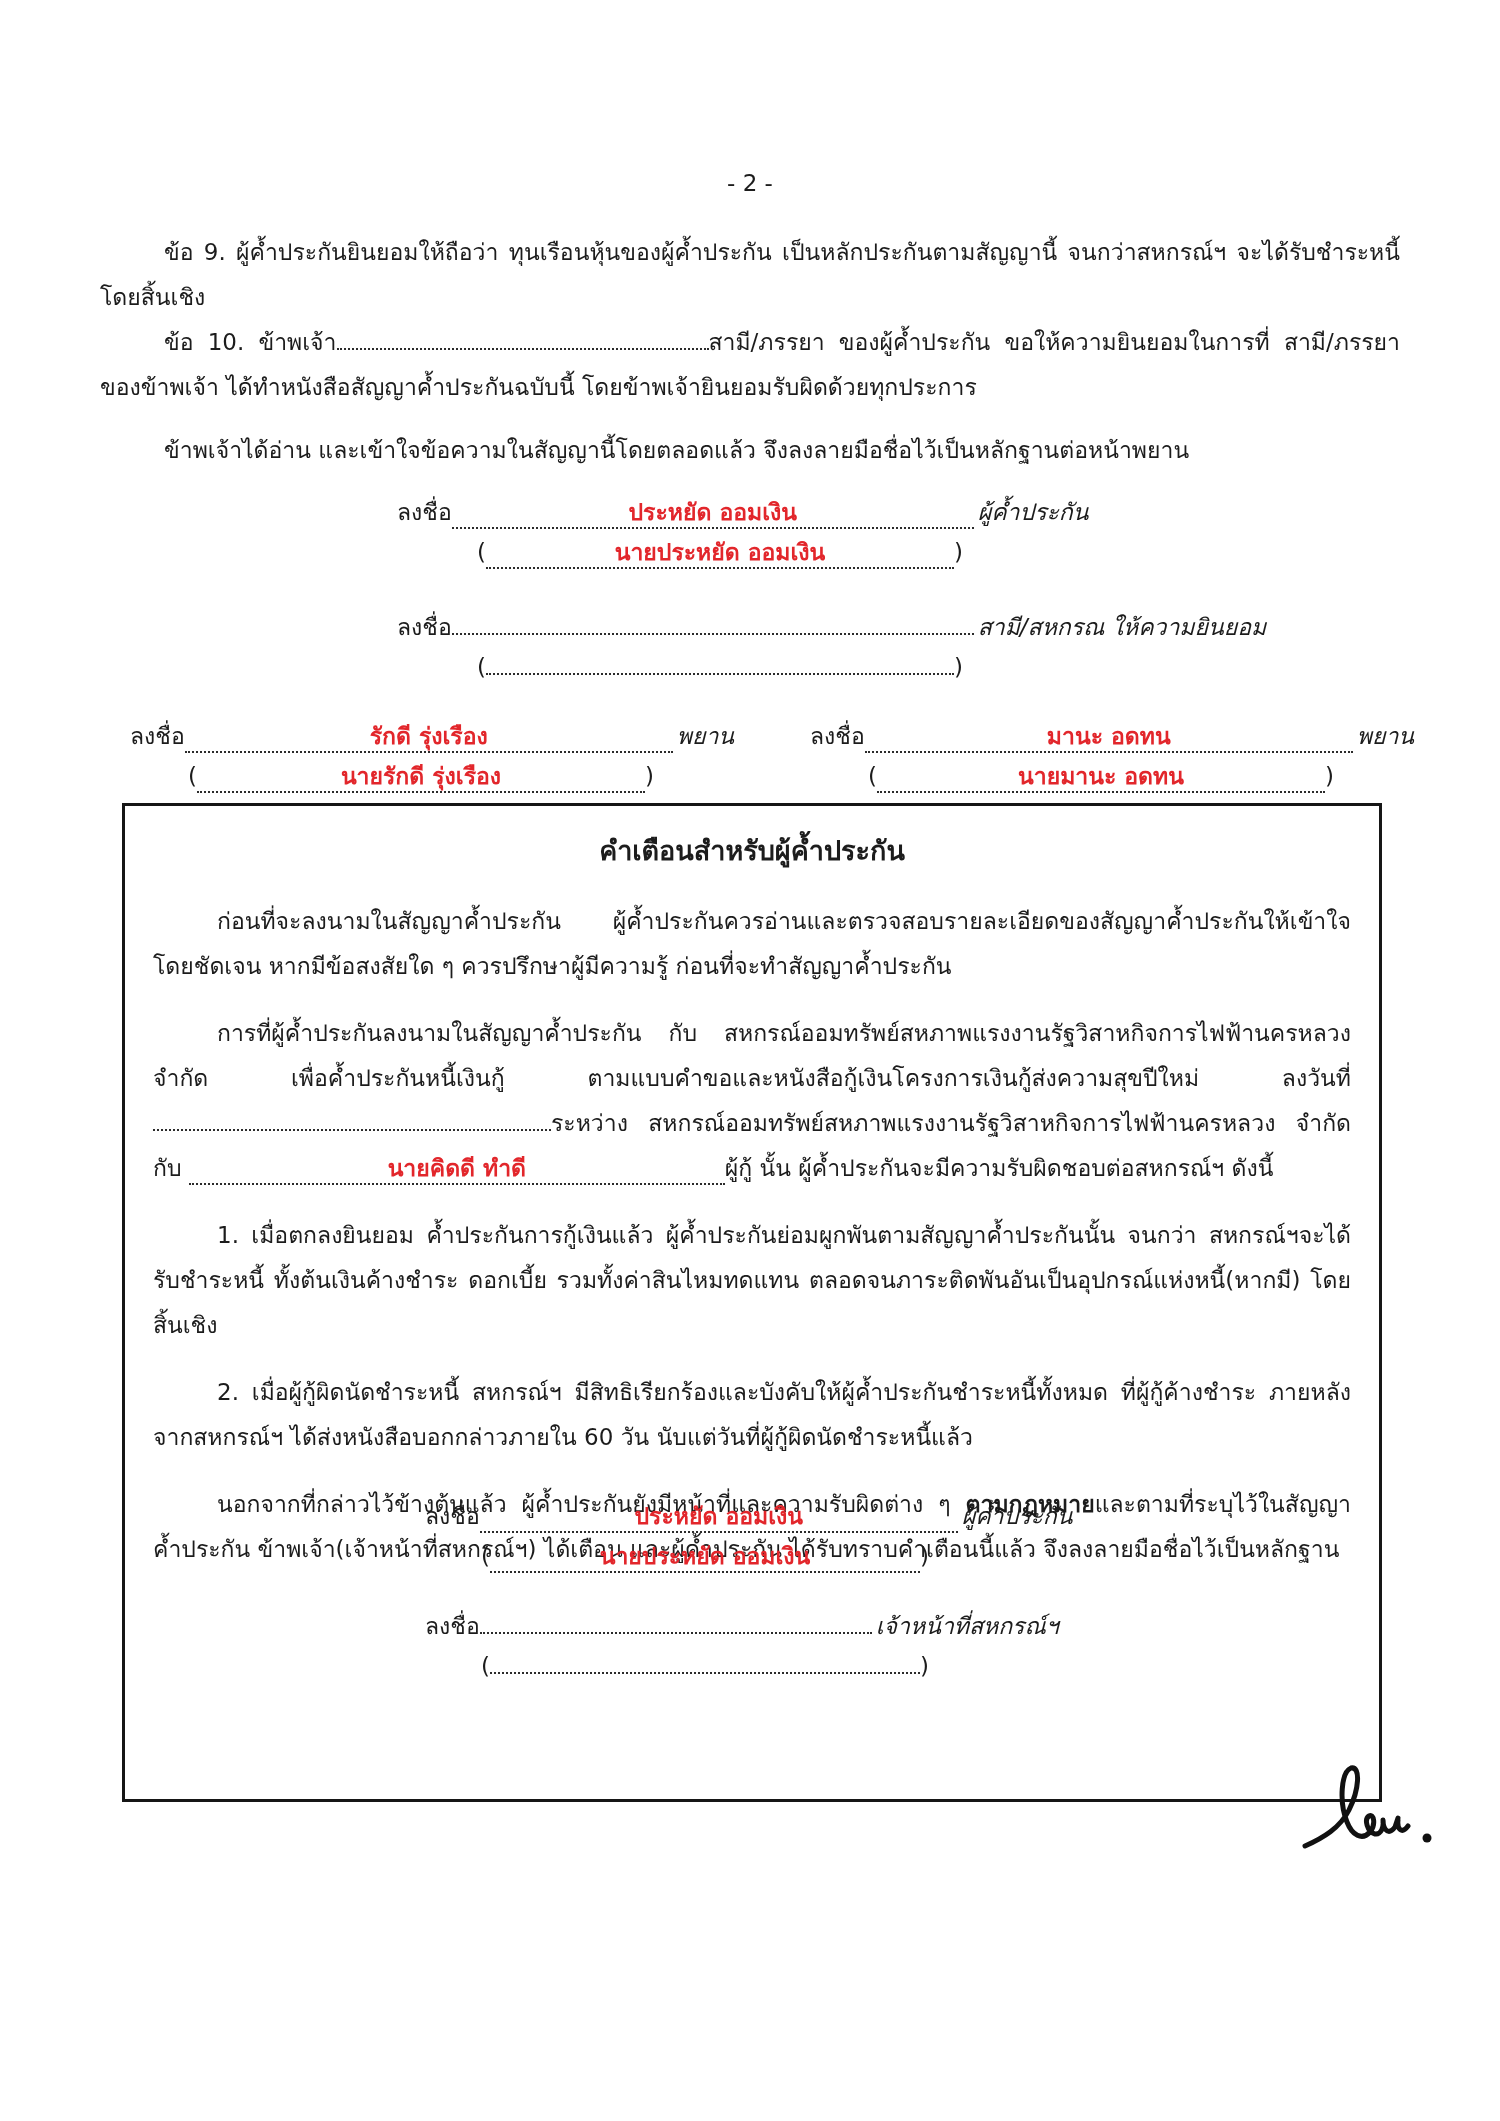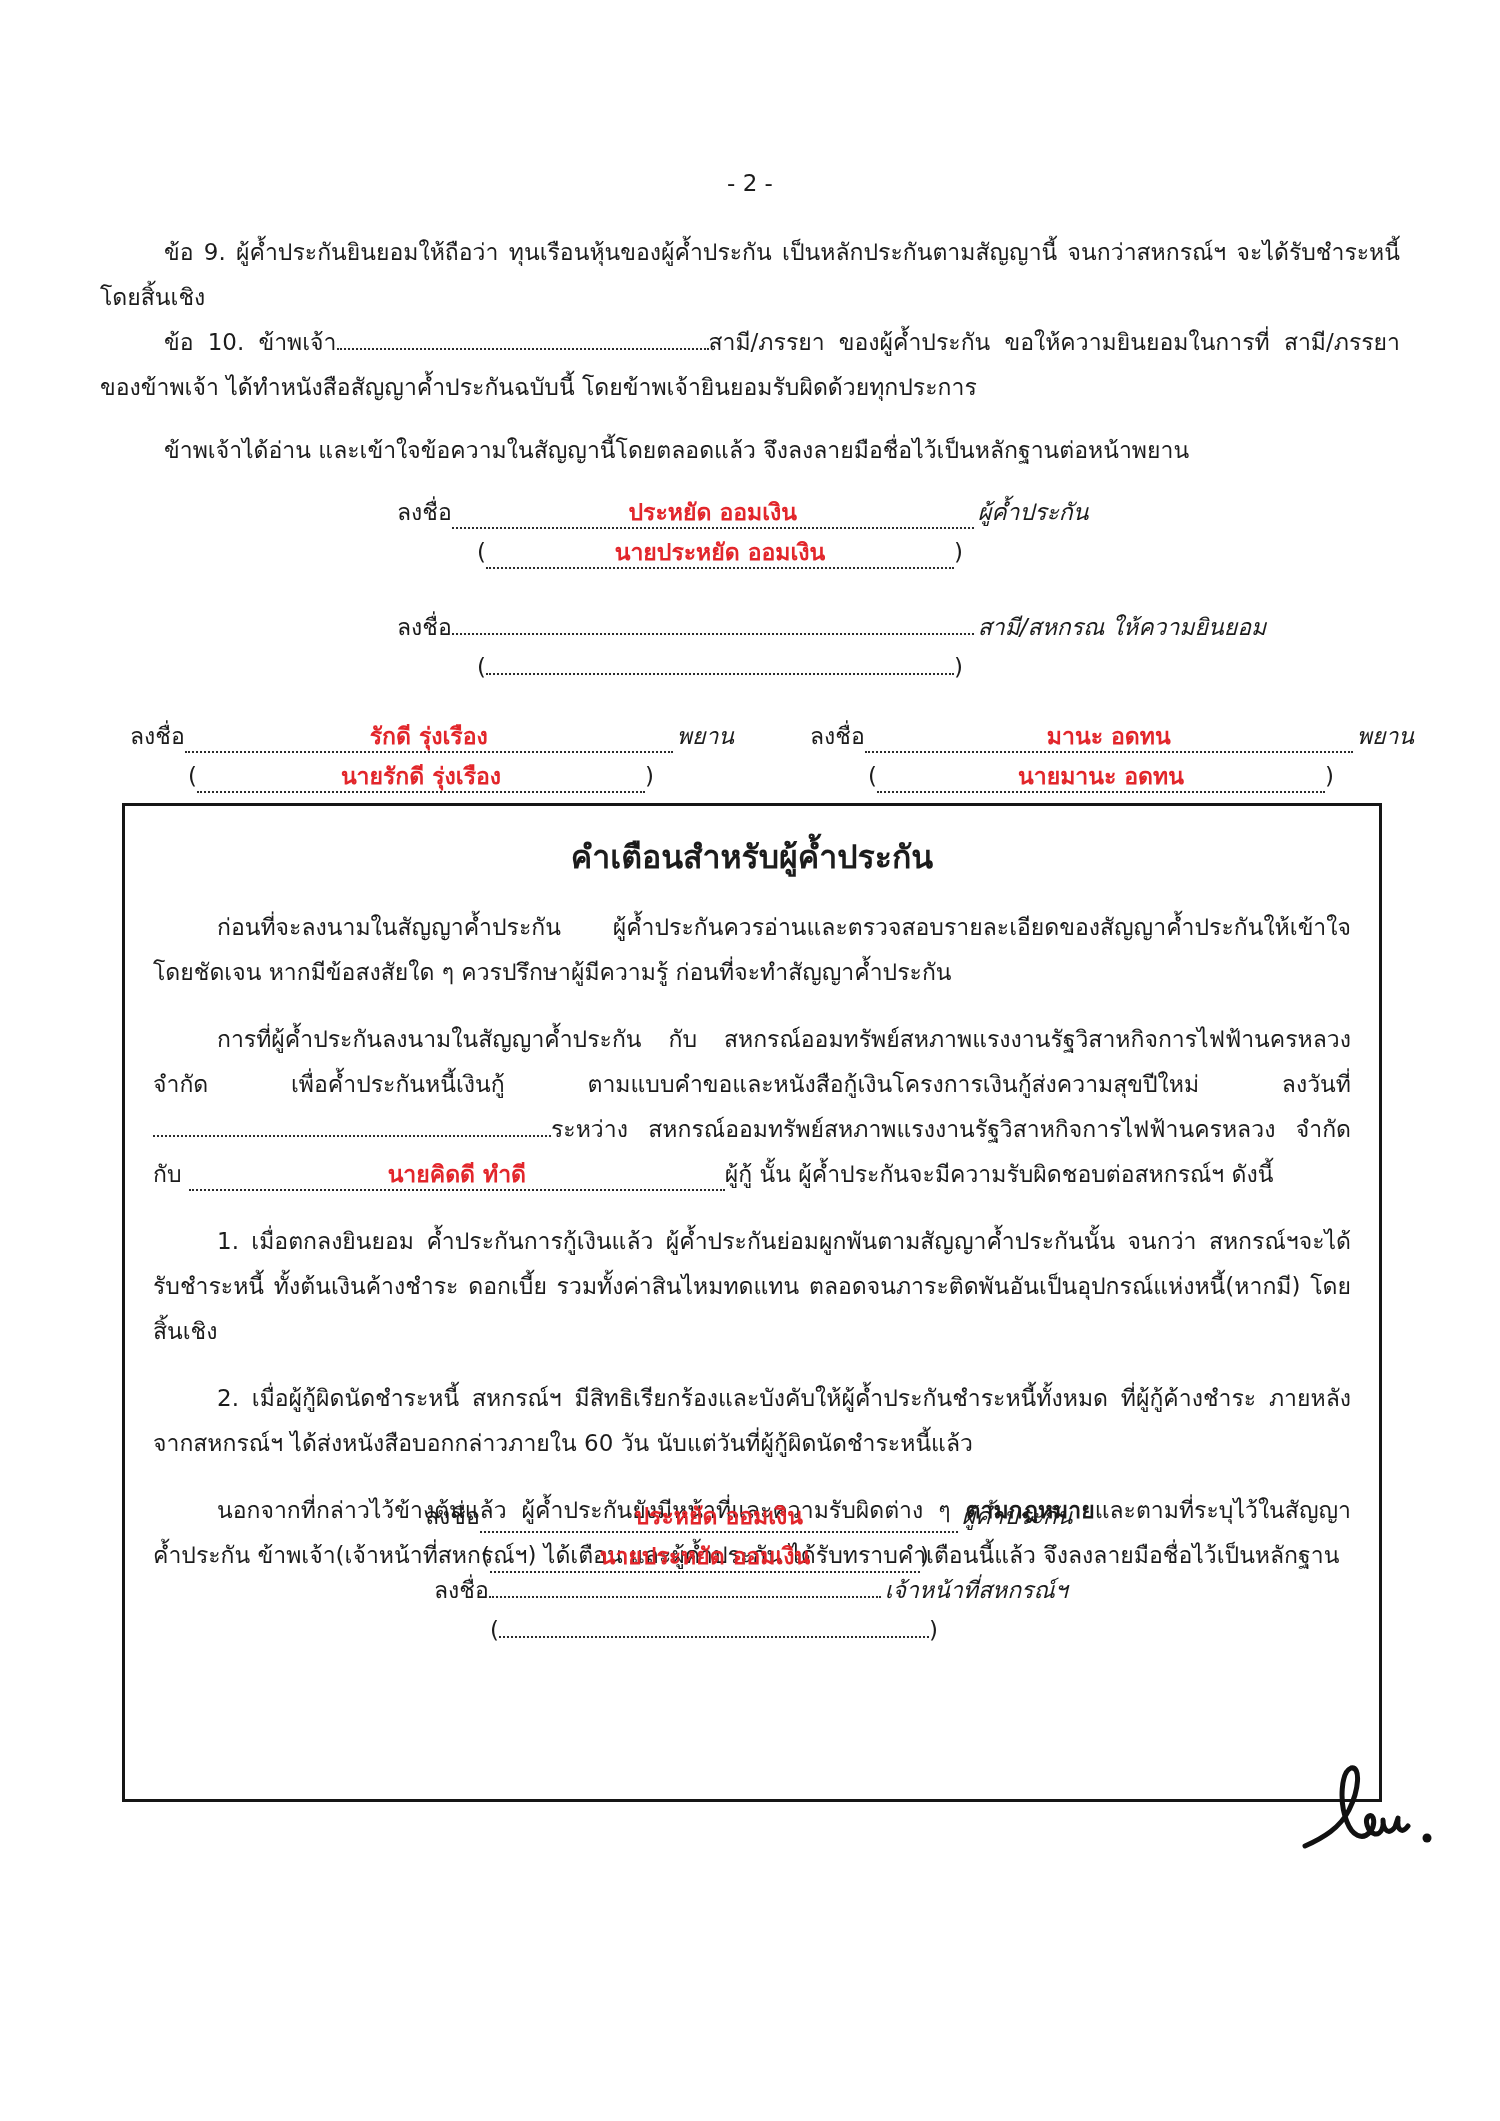--- a/index.html
+++ b/index.html
@@ -18,21 +18,21 @@
     display:inline-block;border-bottom:2.5px dotted #2b2b2b;
     text-align:center;line-height:30px;
   }
   .fill.empty{height:0;vertical-align:baseline;}
   .sigrow,.parenrow{line-height:40px;white-space:nowrap;}
   .rolelabel{margin-left:4px;font-style:italic;}
   .box{
     position:absolute;left:122px;top:803px;width:1260px;height:999px;
     border:3px solid #161616;box-sizing:border-box;padding:18px 28px;
   }
-  .box-title{font-size:32px;font-weight:700;text-align:center;margin:13px 0 0 0;line-height:40px;}
+  .box-title{font-size:27px;font-weight:700;text-align:center;margin:7px 0 0 0;line-height:40px;}
   .box .para{margin-top:22px;}
   .pagenum{width:100%;text-align:center;line-height:30px;}
   .initial-svg{position:absolute;left:1295px;top:1758px;}
 </style>
 </head>
 <body>
 
 <div class="page">
 
   <div class="abs pagenum" style="top:168px;">- 2 -</div>
@@ -100,21 +100,21 @@
 
     <div class="abs" style="top:690px;left:300px;">
       <div class="sigrow">
         <span>ลงชื่อ</span><span class="fill" style="width:478px;"><span class="red">ประหยัด ออมเงิน</span></span><span class="rolelabel">ผู้ค้ำประกัน</span>
       </div>
       <div class="parenrow" style="margin-left:56px;">
         <span>(</span><span class="fill" style="width:430px;"><span class="red">นายประหยัด ออมเงิน</span></span><span>)</span>
       </div>
     </div>
 
-    <div class="abs" style="top:764px;left:300px;margin-left:9px;">
+    <div class="abs" style="top:800px;left:300px;">
       <div class="sigrow">
         <span>ลงชื่อ</span><span class="fill empty" style="width:392px;"></span><span class="rolelabel">เจ้าหน้าที่สหกรณ์ฯ</span>
       </div>
       <div class="parenrow" style="margin-left:56px;">
         <span>(</span><span class="fill empty" style="width:430px;"></span><span>)</span>
       </div>
     </div>
   </div>
 
   <svg class="initial-svg" width="150" height="120" viewBox="0 0 150 120">

